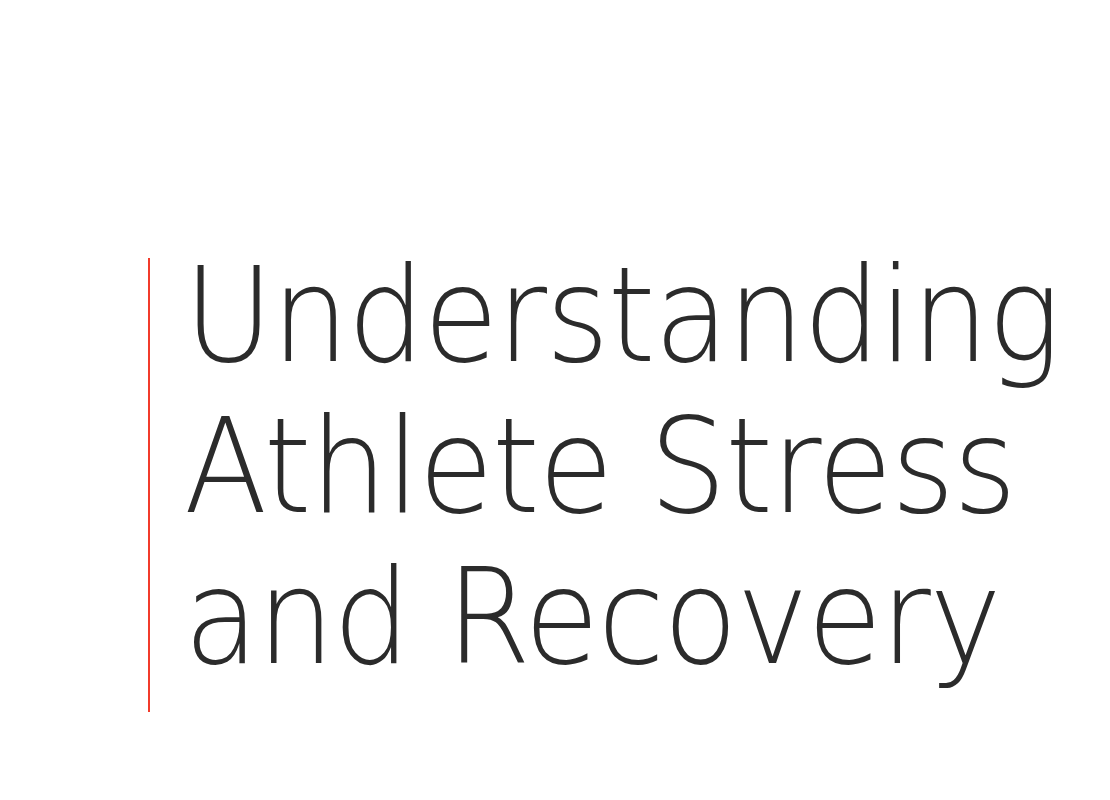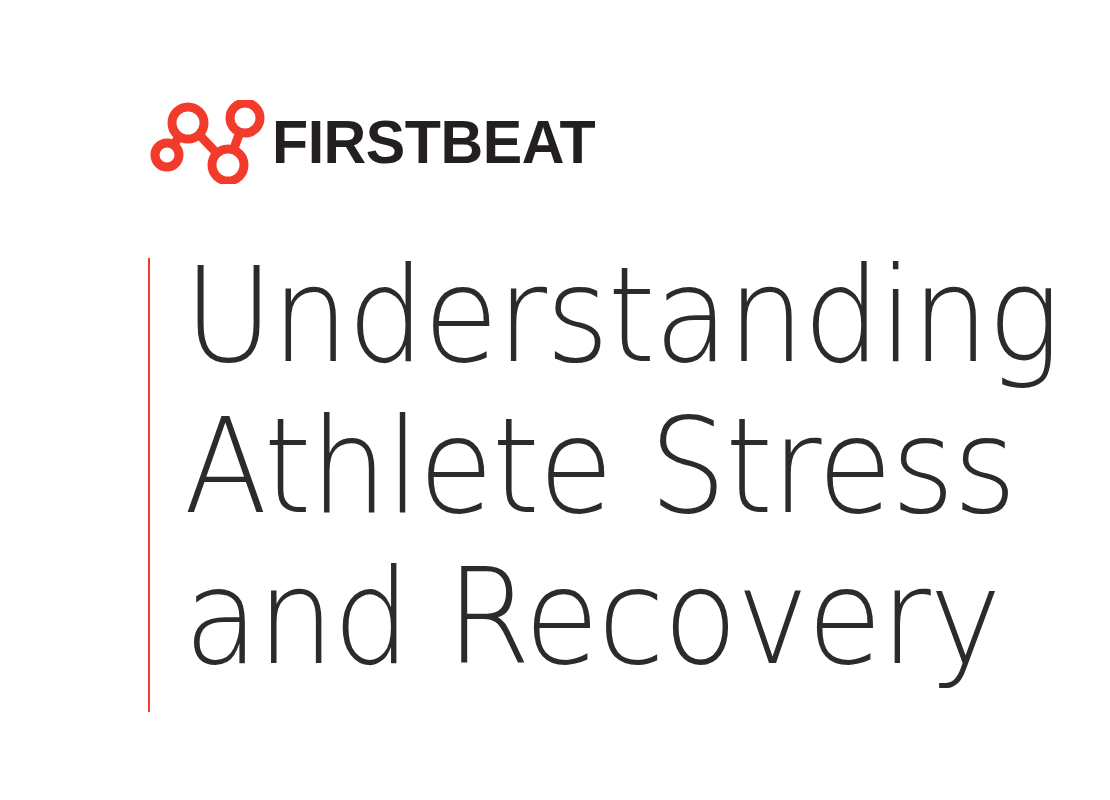--- a/index.html
+++ b/index.html
@@ -87,40 +87,20 @@
     transform: scaleX(0.93);
     transform-origin: left center;
     -webkit-font-smoothing: antialiased;
   }
 </style>
 </head>
 <body>
 
 <div class="page">
 
-  <div class="brand">
-
-    <svg class="brand-mark" viewBox="0 0 120 84" aria-hidden="true">
-
-      <g stroke="#f23b2b" stroke-width="9" stroke-linecap="round" fill="none">
-        <line x1="19" y1="55" x2="40" y2="23"></line>
-        <line x1="40" y1="23" x2="80" y2="65"></line>
-        <line x1="80" y1="65" x2="97" y2="18"></line>
-      </g>
-
-      <g fill="#ffffff" stroke="#f23b2b" stroke-width="9">
-        <circle cx="40" cy="23" r="16"></circle>
-        <circle cx="19" cy="55" r="12"></circle>
-        <circle cx="80" cy="65" r="16"></circle>
-        <circle cx="97" cy="18" r="15"></circle>
-      </g>
-    </svg>
-
-    <span class="brand-wordmark">FIRSTBEAT</span>
-  </div>
 
   <div class="title-block">
 
     <div class="title-rule"></div>
 
     <div class="title-lines">
       <span class="title-line">Understanding</span>
       <span class="title-line">Athlete Stress</span>
       <span class="title-line">and Recovery</span>
     </div>

